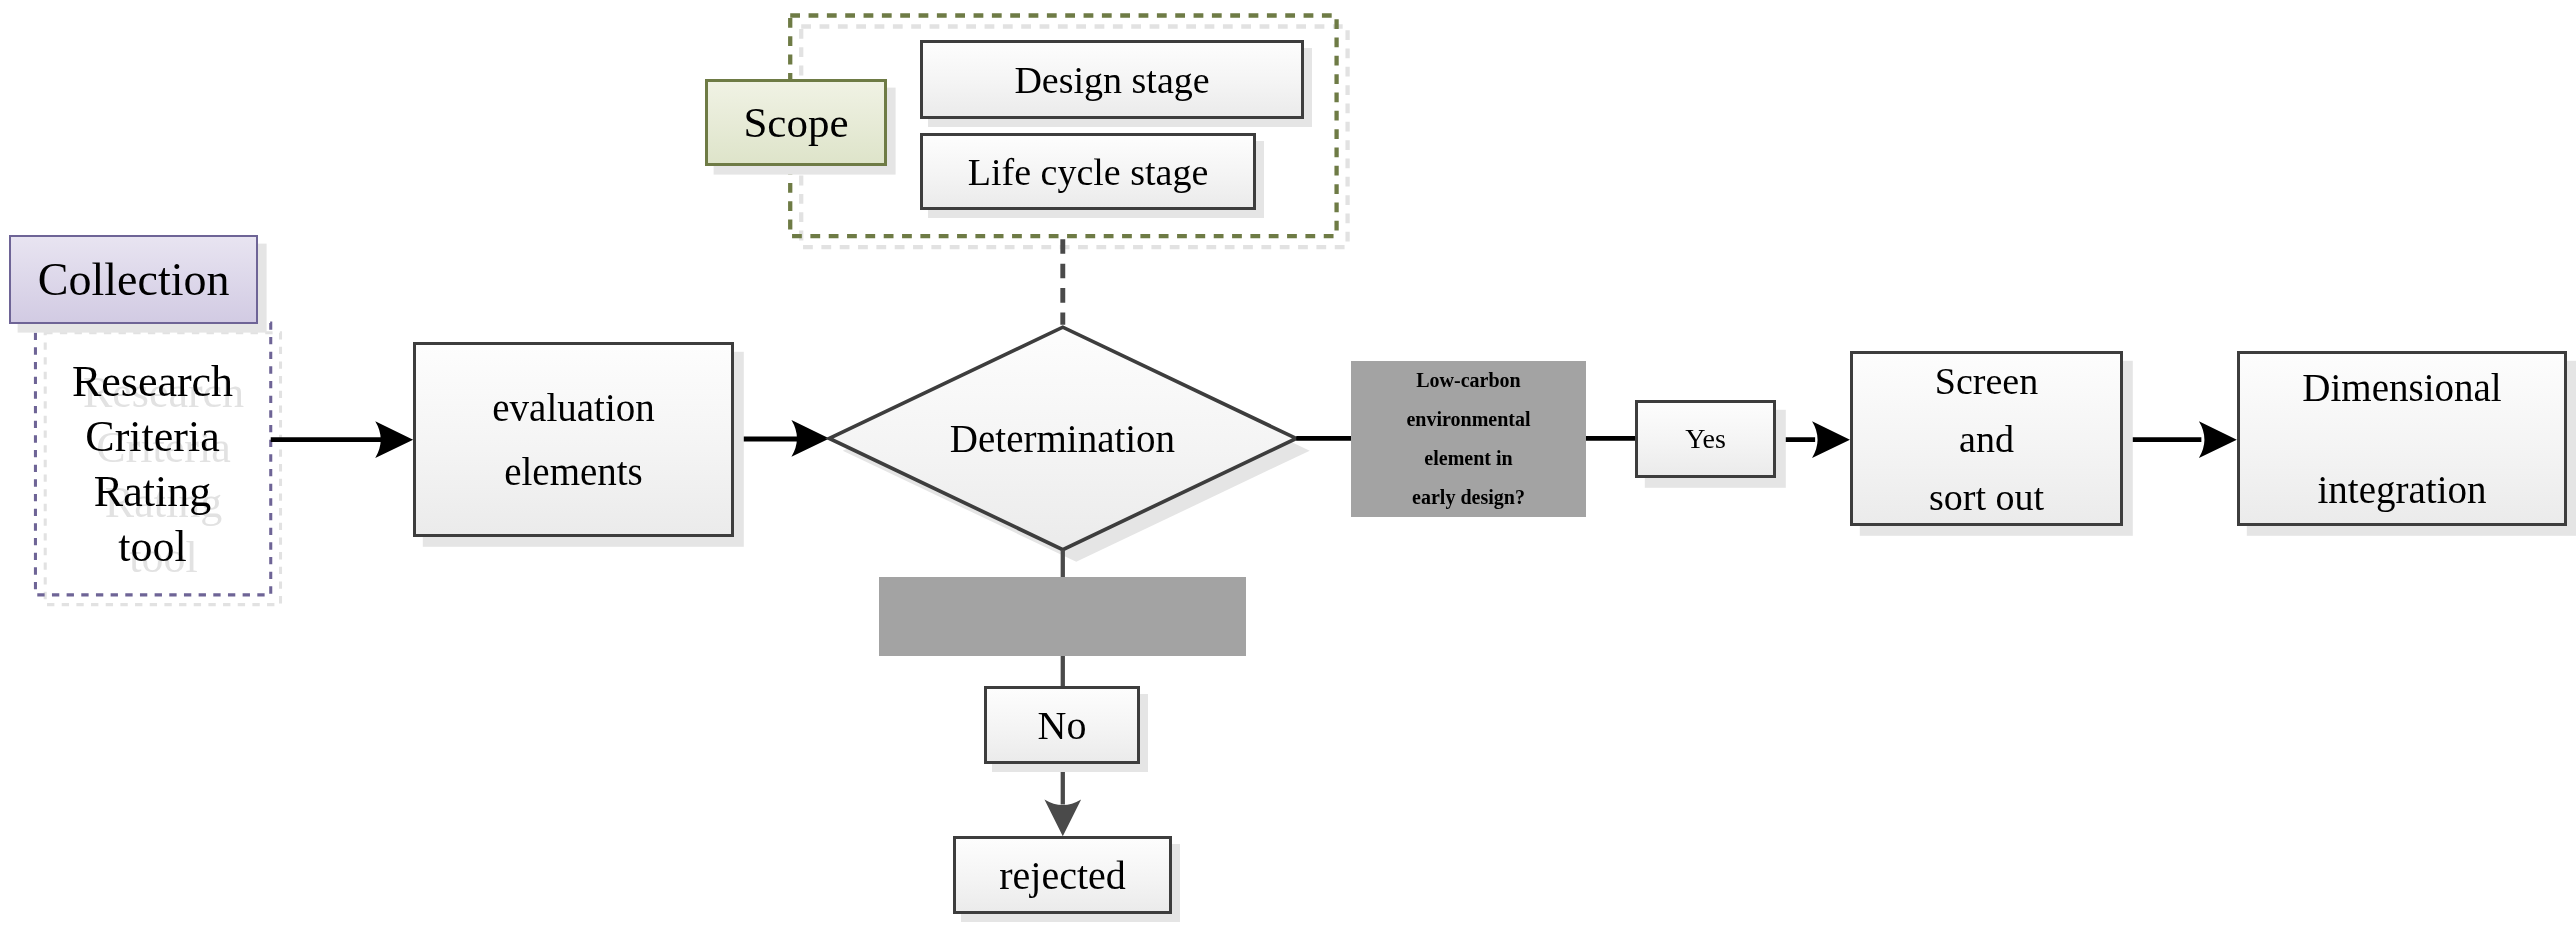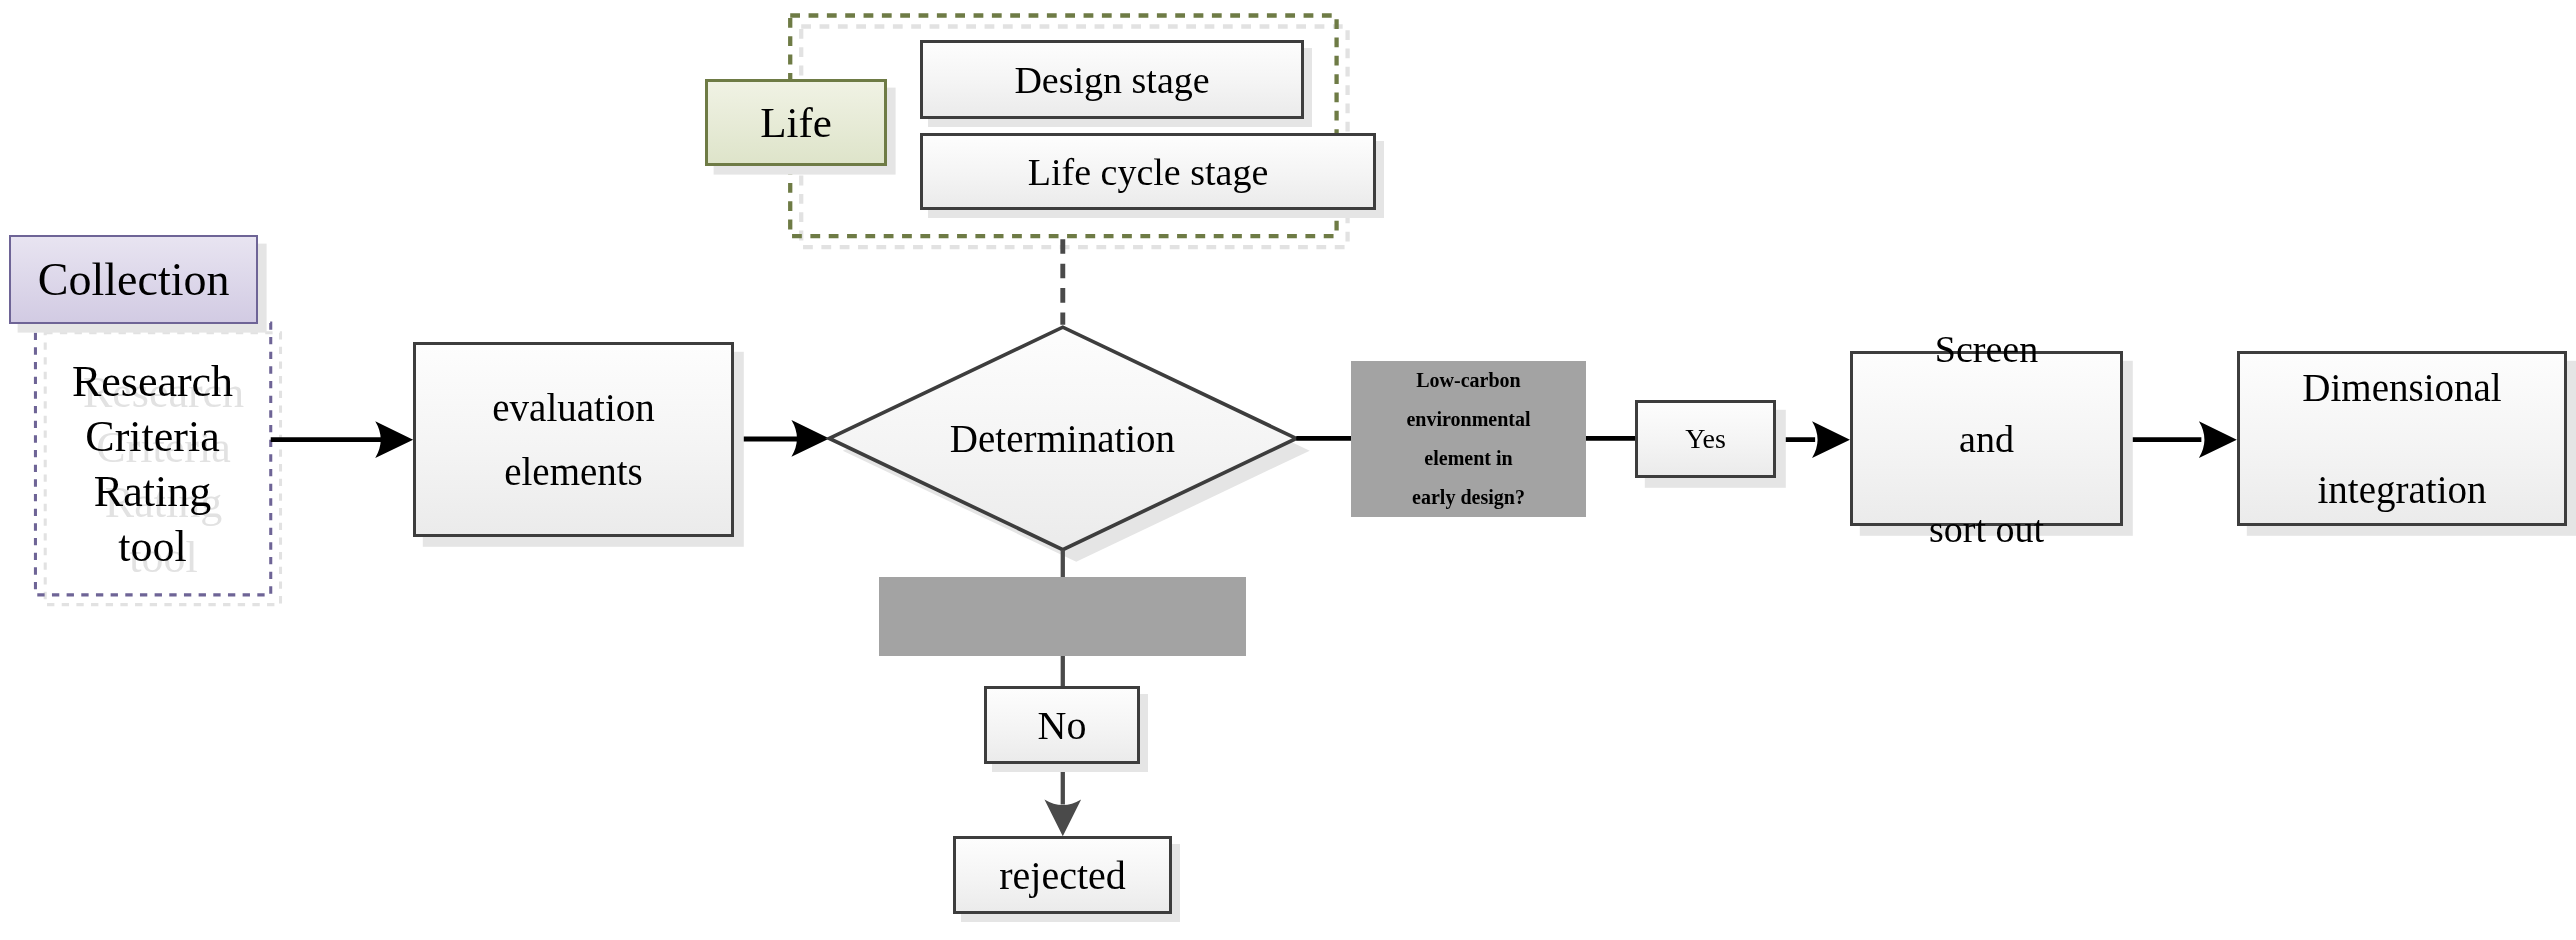--- a/index.html
+++ b/index.html
@@ -98,41 +98,41 @@
 <div class="node ghosttext" style="left:35px;top:335px;width:235px;height:257px;font-size:44px;line-height:55px;">
   <span class="line">Research</span>
   <span class="line">Criteria</span>
   <span class="line">Rating</span>
   <span class="line">tool</span>
 </div>
 
 <div class="node wbox" style="left:920px;top:40px;width:384px;height:79px;font-size:38px;box-shadow:8px 8px 0 0 var(--shadow);">
   <span>Design stage</span>
 </div>
-<div class="node wbox" style="left:920px;top:133px;width:456px;height:77px;font-size:38px;box-shadow:8px 8px 0 0 var(--shadow);">
+<div class="node wbox" style="left:920px;top:133px;width:336px;height:77px;font-size:38px;box-shadow:8px 8px 0 0 var(--shadow);">
   <span>Life cycle stage</span>
 </div>
 <div class="node scopebox" style="left:705px;top:79px;width:182px;height:87px;">
-  <span>Life</span>
+  <span>Scope</span>
 </div>
 
 <div class="node wbox" style="left:413px;top:342px;width:321px;height:195px;font-size:39px;line-height:64px;">
   <span class="line">evaluation</span>
   <span class="line">elements</span>
 </div>
 
 <div class="node nobg" style="left:829px;top:327px;width:467px;height:222px;font-size:39px;">
   <span>Determination</span>
 </div>
 
 <div class="node wbox" style="left:1635px;top:400px;width:141px;height:78px;font-size:28px;">
   <span>Yes</span>
 </div>
 
-<div class="node wbox" style="left:1850px;top:351px;width:273px;height:175px;font-size:38px;line-height:58px;gap:32px;">
+<div class="node wbox" style="left:1850px;top:351px;width:273px;height:175px;font-size:38px;line-height:58px;">
   <span class="line">Screen</span>
   <span class="line">and</span>
   <span class="line">sort out</span>
 </div>
 
 <div class="node wbox" style="left:2237px;top:351px;width:330px;height:175px;font-size:39px;line-height:61px;gap:41px;">
   <span class="line">Dimensional</span>
   <span class="line">integration</span>
 </div>
 

